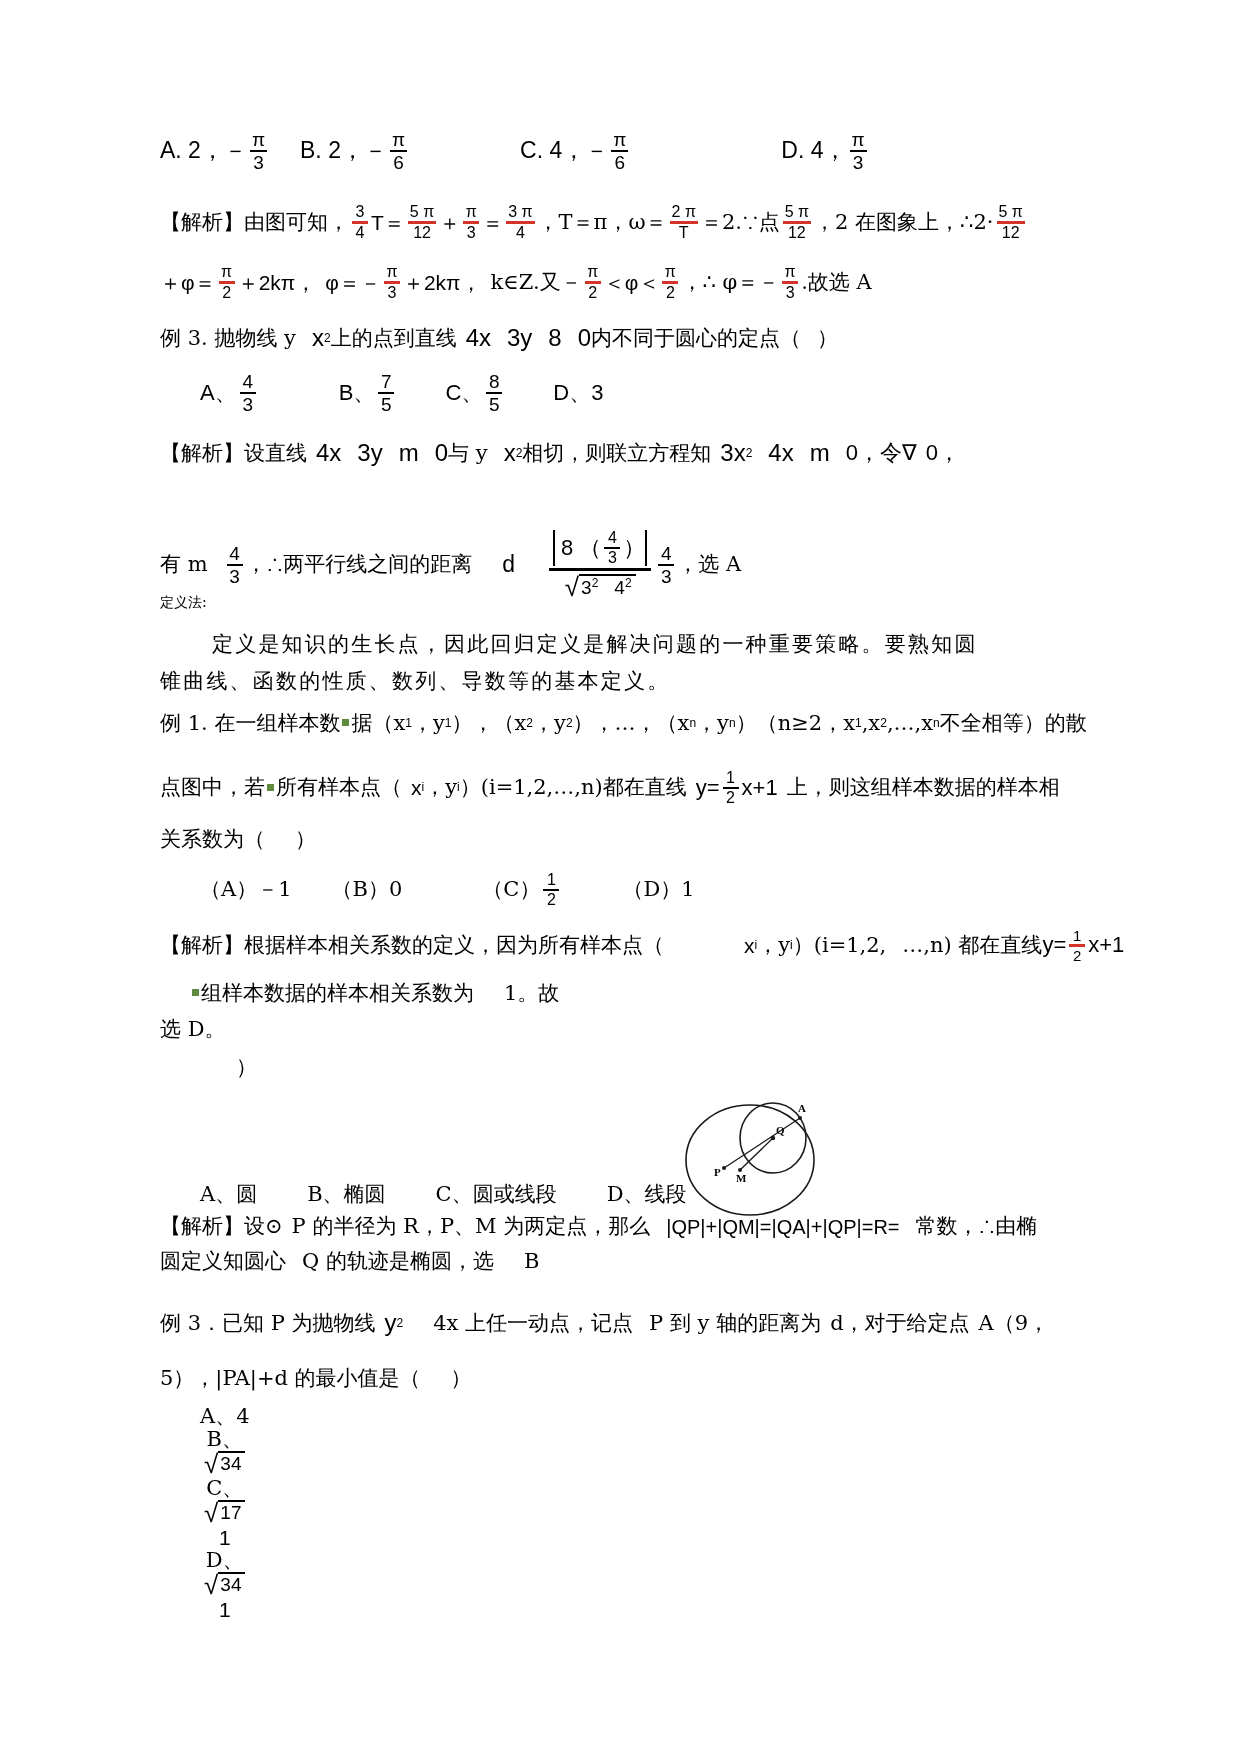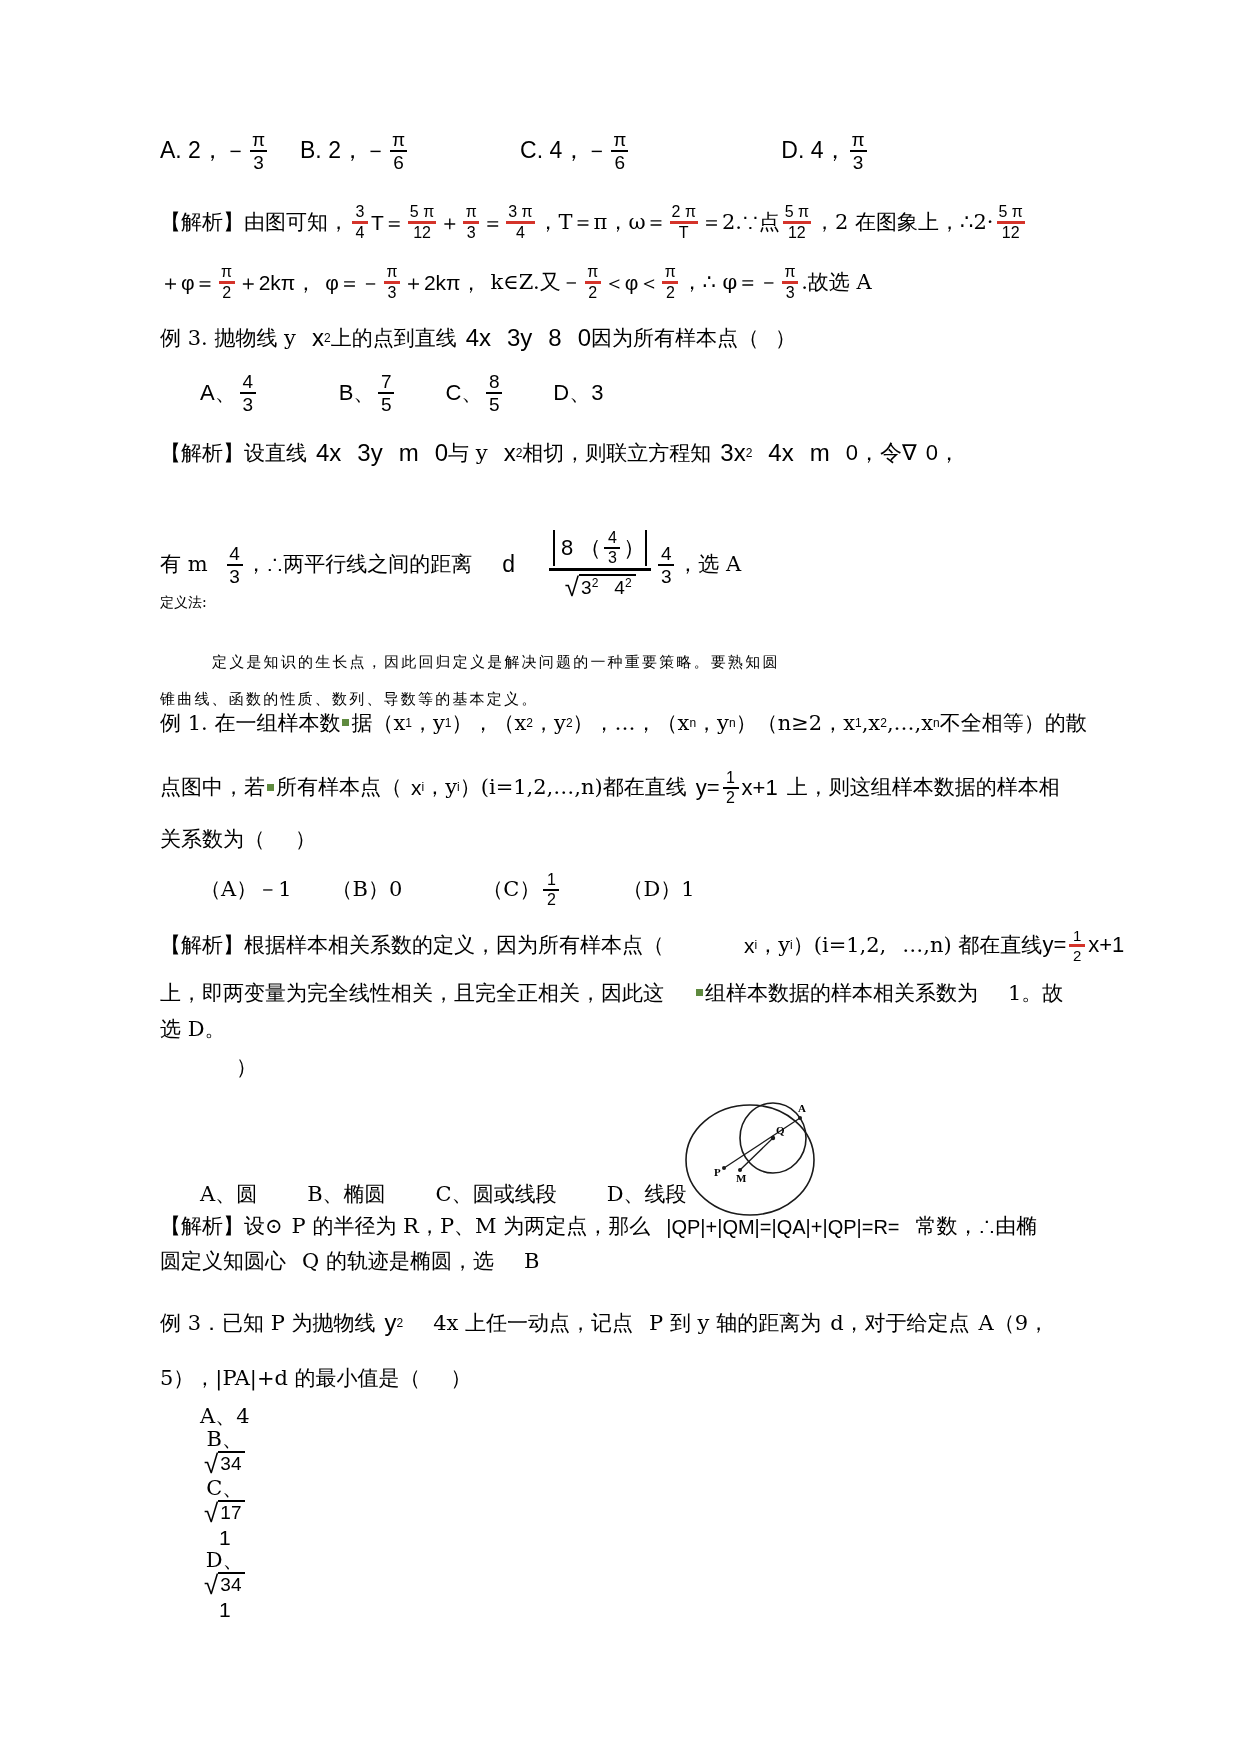--- a/index.html
+++ b/index.html
@@ -60,21 +60,21 @@
   .cfrac .cden { display:flex; align-items:center; padding:3px 4px 0 4px; }
 
   
   .greenmark {
     display:inline-block; width:7px; height:7px;
     background:#5f8a3f; margin:0 2px 2px 2px; vertical-align:baseline;
   }
 
   .indent2 { padding-left:52px; }
 
-  .para { font-size:15px; line-height:1.9; letter-spacing:2.2px;margin-top:23px; }
+  .para { font-size:21px; line-height:1.9; letter-spacing:2.2px; }
   svg { display:block; }
 </style>
 </head>
 <body>
 
 <div class="page">
 <div class="content">
 
   <div class="row line sans" style="top:130px; font-size:23px;">
     <span>A. 2，－</span>
@@ -199,21 +199,21 @@
         <span class="sup sans">2</span>
     <span class="han">上的点到直线</span>
     <span class="gap-s"></span>
     <span class="sans" style="font-size:24px">4x</span>
     <span class="gap"></span>
     <span class="sans" style="font-size:24px">3y</span>
     <span class="gap"></span>
     <span class="sans" style="font-size:24px">8</span>
     <span class="gap"></span>
     <span class="sans" style="font-size:24px">0</span>
-    <span class="han">因为所有样本点（</span>
+    <span class="han">内不同于圆心的定点（</span>
     <span class="gap"></span>
     <span class="han">）</span>
   </div>
 
   <div class="row line sans" style="top:372px; left:40px; font-size:22px;">
     <span>A、</span>
     <span class="frac">
       <span class="num">4</span>
       <span class="bar"></span>
       <span class="den">3</span>
@@ -396,21 +396,20 @@
     <span class="sans" style="font-size:22px">y=</span>
     <span class="frac red tiny">
       <span class="num">1</span>
       <span class="bar"></span>
       <span class="den">2</span>
     </span>
     <span class="sans" style="font-size:22px">x+1</span>
   </div>
 
   <div class="row line" style="top:982px;">
-    <span class="han">上，即两变量为完全线性相关，且完全正相关，因此这</span>
     <span style="display:inline-block;width:30px"></span>
     <span class="greenmark"></span>
     <span class="han">组样本数据的样本相关系数为</span>
     <span class="gap-l"></span>
     <span class="han">1。故</span>
   </div>
   <div class="row line han" style="top:1018px;">选 D。</div>
 
   <div class="row line" style="top:1056px;">
     <span class="gap"></span>

